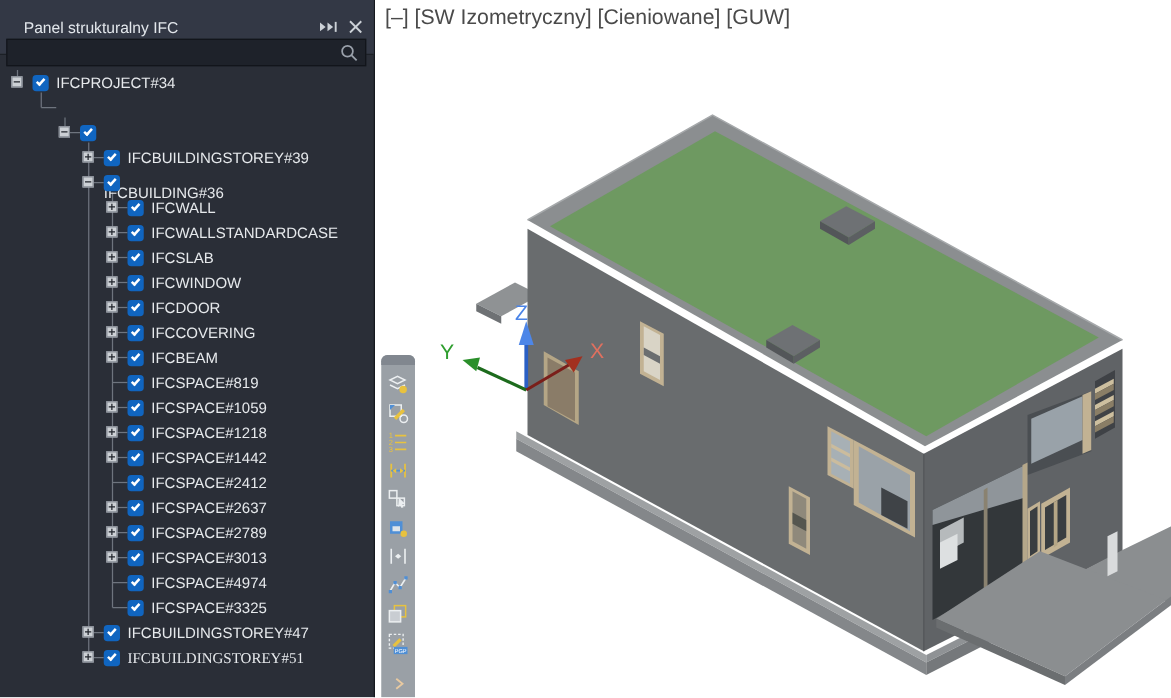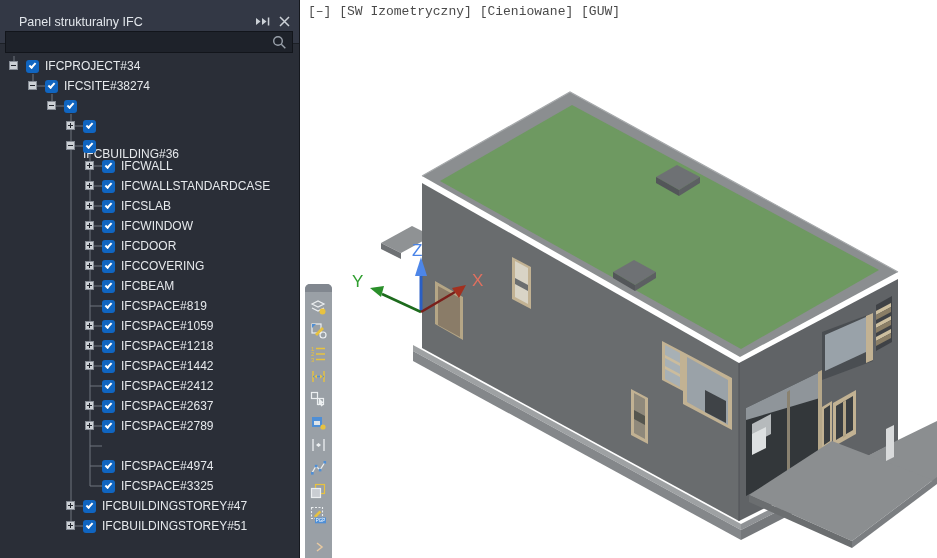--- a/index.html
+++ b/index.html
@@ -29,21 +29,21 @@
   .expander::before{content:"";position:absolute;left:1px;right:1px;top:3px;height:1px;background:#20242c;}
   .expander::after{content:"";position:absolute;top:1px;bottom:1px;left:3px;width:1px;background:#20242c;}
   .expander.minus::after{display:none;}
   .cbx{position:absolute;top:3.5px;width:13px;height:13px;border-radius:3px;background:#1065c0;}
   .chk{position:absolute;left:3px;top:3px;width:7px;height:4px;
        border-left:2px solid #fff;border-bottom:2px solid #fff;transform:rotate(-48deg);}
   .tlabel{position:absolute;top:0;line-height:20px;font-size:12px;color:#e6e9ec;white-space:nowrap;}
 
   
   #scene{position:absolute;left:0;top:0;}
-  #vp-label{position:absolute;left:308px;top:4px;font-size:13px;color:#4a4a4a;font-family:Liberation Mono, monospace;}
+  #vp-label{position:absolute;left:308px;top:4px;font-size:17px;color:#4a4a4a;}
 
   
   #toolbar{position:absolute;left:305px;top:284px;width:27px;height:274px;
            background:#9aa0a6;border-radius:5px 5px 0 0;display:flex;flex-direction:column;align-items:center;}
   #toolbar-grip{width:27px;height:9px;background:#81878f;border-radius:5px 5px 0 0;margin-bottom:4px;}
   .tbtn{width:21px;height:19px;margin:2px 0;display:flex;align-items:center;justify-content:center;cursor:pointer;}
   .tbtn svg{display:block;}
   #overflow-btn{margin-top:12px;}
 </style>
 </head>
@@ -287,39 +287,33 @@
           <line x1="90" y1="410" x2="102" y2="410" stroke="#6e747e" stroke-width="1"></line>
           <line x1="90" y1="430" x2="102" y2="430" stroke="#6e747e" stroke-width="1"></line>
         </svg>
     <div class="trow" style="top: 0px;">
     <span class="expander minus" style="left: 9px;"></span>
     <span class="cbx" style="left: 26px; background: rgb(16, 101, 192);">
             <span class="chk"></span>
           </span>
     <span class="tlabel" style="left: 45px;">IFCPROJECT#34</span>
   </div>
-        <div class="trow" style="top: 20px;">
-    <span class="expander minus" style="left: 28px;"></span>
-    <span class="cbx" style="left: 45px; background: rgb(16, 101, 192);">
-            <span class="chk"></span>
-          </span>
-    <span class="tlabel" style="left: 64px;">IFCSITE#38274</span>
-  </div>
         <div class="trow" style="top: 40px;">
     <span class="expander minus" style="left: 47px;"></span>
     <span class="cbx" style="left: 64px; background: rgb(16, 101, 192);">
             <span class="chk"></span>
           </span>
     <span class="tlabel" style="left: 83px; margin-top: 48px;">IFCBUILDING#36</span>
   </div>
         <div class="trow" style="top: 60px;">
     <span class="expander" style="left: 66px;"></span>
     <span class="cbx" style="left: 83px; background: rgb(16, 101, 192);">
             <span class="chk"></span>
           </span>
+    <span class="tlabel" style="left: 102px;">IFCBUILDINGSTOREY#39</span>
   </div>
         <div class="trow" style="top: 80px;">
     <span class="expander minus" style="left: 66px;"></span>
     <span class="cbx" style="left: 83px; background: rgb(16, 101, 192);">
             <span class="chk"></span>
           </span>
   </div>
         <div class="trow" style="top: 100px;">
     <span class="expander" style="left: 85px;"></span>
     <span class="cbx" style="left: 102px; background: rgb(16, 101, 192);">
@@ -411,20 +405,27 @@
           </span>
     <span class="tlabel" style="left: 121px;">IFCSPACE#2637</span>
   </div>
         <div class="trow" style="top: 360px;">
     <span class="expander" style="left: 85px;"></span>
     <span class="cbx" style="left: 102px; background: rgb(16, 101, 192);">
             <span class="chk"></span>
           </span>
     <span class="tlabel" style="left: 121px;">IFCSPACE#2789</span>
   </div>
+        <div class="trow" style="top: 380px;">
+    <span class="expander" style="left: 85px;"></span>
+    <span class="cbx" style="left: 102px; background: rgb(16, 101, 192);">
+            <span class="chk"></span>
+          </span>
+    <span class="tlabel" style="left: 121px;">IFCSPACE#3013</span>
+  </div>
         <div class="trow" style="top: 400px;">
 
     <span class="cbx" style="left: 102px; background: rgb(16, 101, 192);">
             <span class="chk"></span>
           </span>
     <span class="tlabel" style="left: 121px;">IFCSPACE#4974</span>
   </div>
         <div class="trow" style="top: 420px;">
 
     <span class="cbx" style="left: 102px; background: rgb(16, 101, 192);">
@@ -437,18 +438,18 @@
     <span class="cbx" style="left: 83px; background: rgb(16, 101, 192);">
             <span class="chk"></span>
           </span>
     <span class="tlabel" style="left: 102px;">IFCBUILDINGSTOREY#47</span>
   </div>
         <div class="trow" style="top: 460px;">
     <span class="expander" style="left: 66px;"></span>
     <span class="cbx" style="left: 83px; background: rgb(16, 101, 192);">
             <span class="chk"></span>
           </span>
-    <span class="tlabel" style="left: 102px;">IFCBUILDINGSTOREY#51</span>
+    <span class="tlabel" style="left: 102px; font-family: Liberation Serif, serif;">IFCBUILDINGSTOREY#51</span>
   </div>
       </div>
   </div>
 
 </div>
 
 </body></html>

